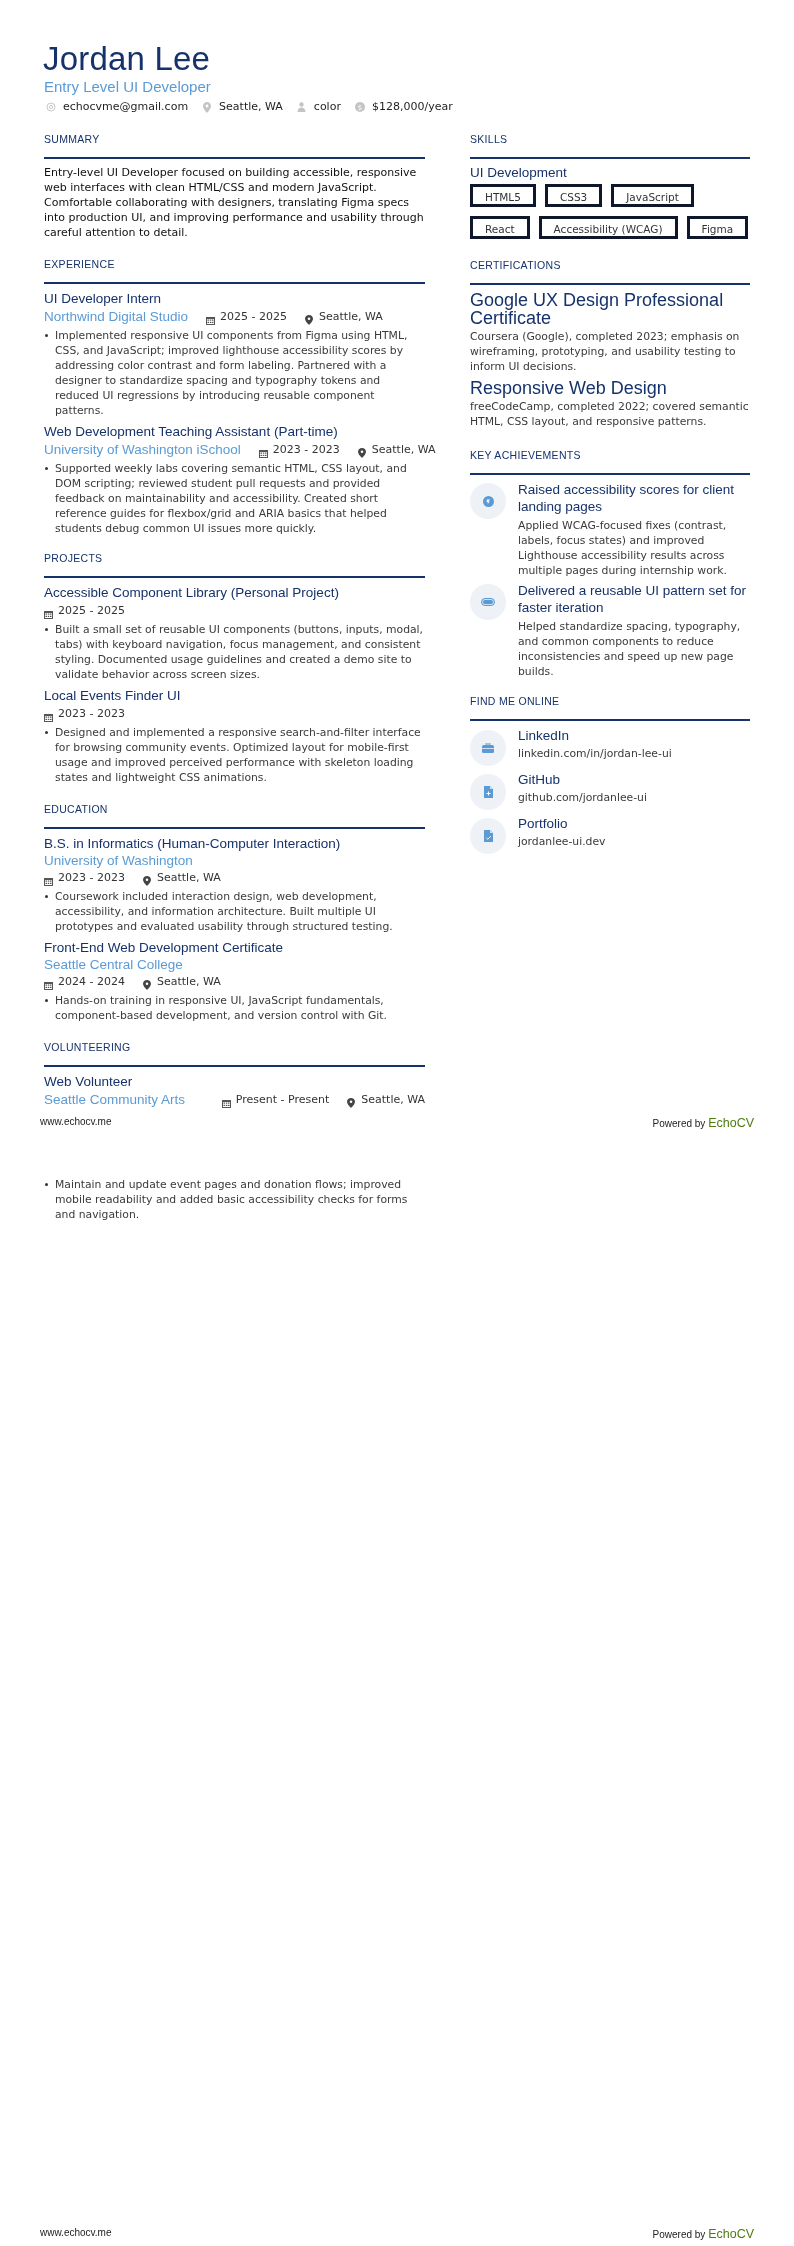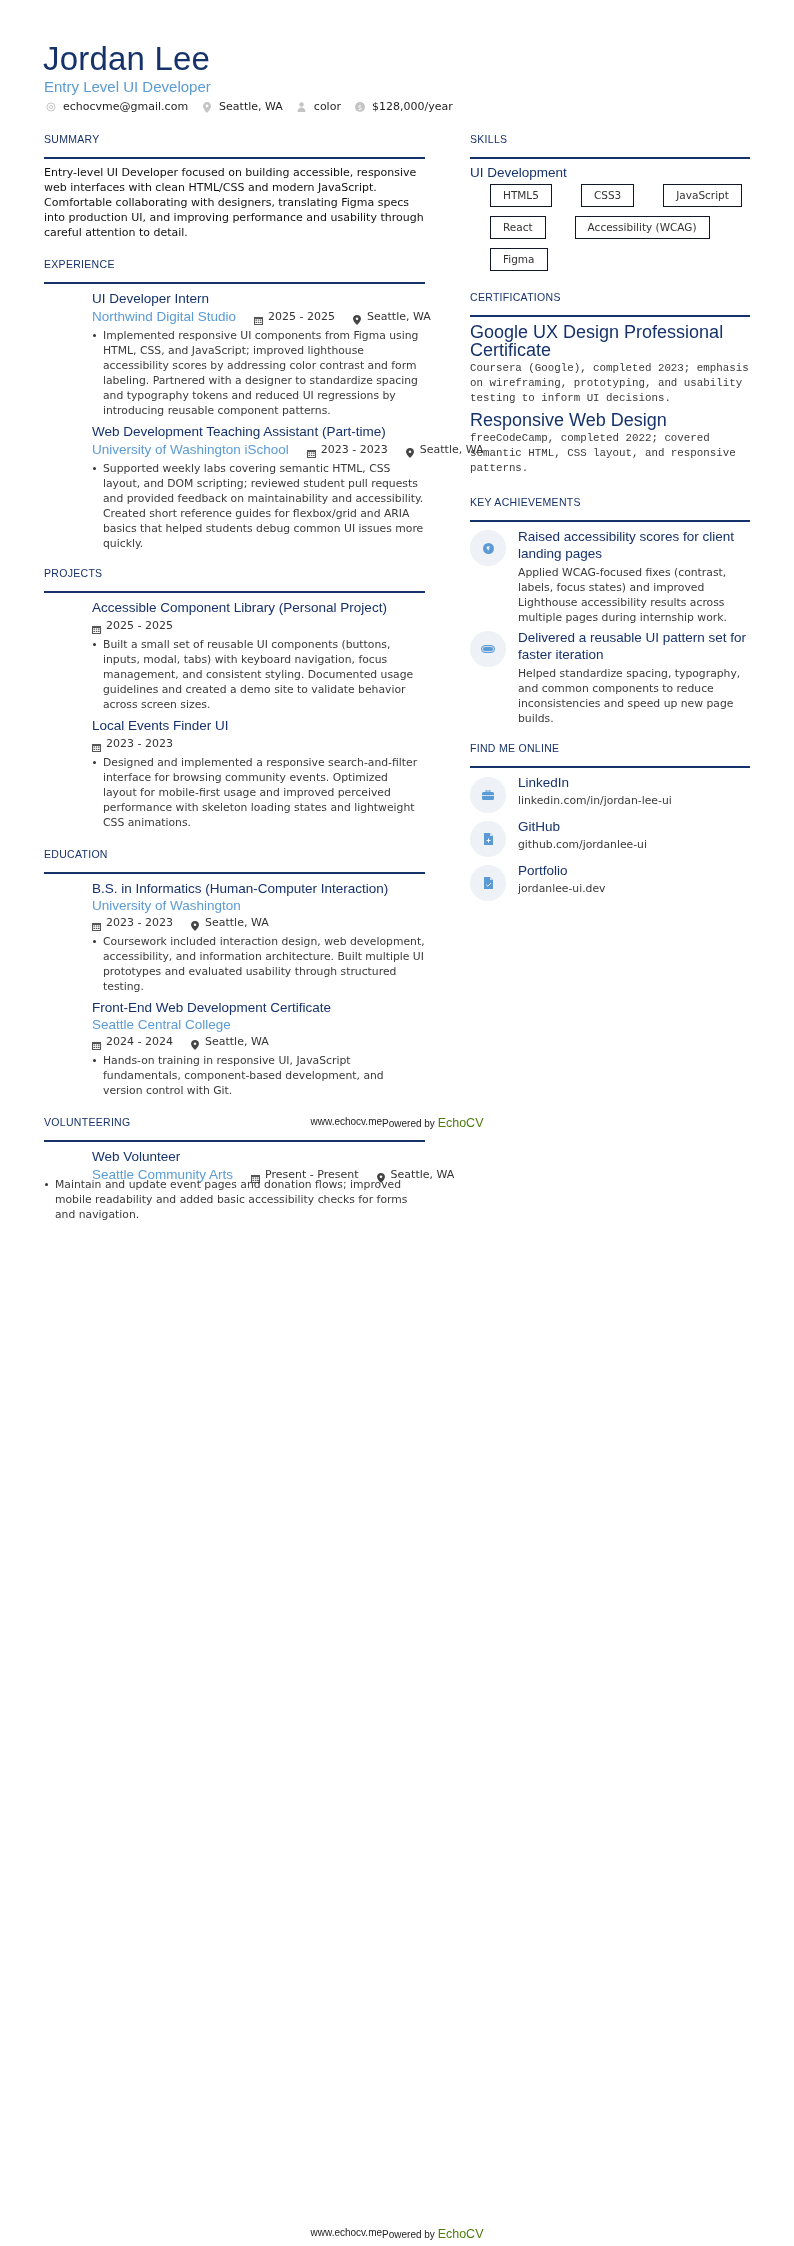--- a/index.html
+++ b/index.html
@@ -18,48 +18,48 @@
   .contact .ic { width: 10px; height: 10px; margin-right: 7px; display: inline-block; color: #c4c4c4; font-size: 10px; line-height: 10px; text-align: center; }
 
   
   .col-left { position: absolute; left: 44px; width: 381px; }
   .col-right { position: absolute; left: 470px; width: 280px; }
 
   .sec-title { font-family: "Liberation Sans", sans-serif; font-size: 10.5px; color: #16326b; letter-spacing: 0.3px; padding-bottom: 12px; border-bottom: 2px solid #16326b; margin-bottom: 6px; text-transform: uppercase; }
   .section { margin-bottom: 14px; }
 
   .para { font-size: 11px; line-height: 15px; color: #111; }
-  .entry { margin-bottom: 5px; margin-left: 48px; }
+  .entry { margin-bottom: 5px; }
   .entry-title { font-family: "Liberation Sans", sans-serif; font-size: 13.5px; color: #16326b; line-height: 18px; }
   .entry-sub-row { display: flex; align-items: center; justify-content: flex-start; line-height: 18px; }
   .entry-org { font-family: "Liberation Sans", sans-serif; font-size: 13.5px; color: #5b9bd5; margin-right: 18px; white-space: nowrap; }
   .meta { display: flex; align-items: center; font-size: 11px; color: #333; margin-right: 18px; white-space: nowrap; }
   .meta .ic { width: 9px; height: 9px; margin-right: 5px; display: inline-block; }
   .bullets { list-style: none; margin-top: 2px; }
   .bullets li { position: relative; padding-left: 11px; font-size: 10.8px; line-height: 15px; color: #3a3a3a; }
   .bullets li::before { content: ""; position: absolute; left: 1px; top: 6px; width: 3px; height: 3px; border-radius: 50%; background: #333; }
 
   
   .skill-cat { font-family: "Liberation Sans", sans-serif; font-size: 13.5px; color: #16326b; margin-bottom: 4px; }
   .tags { display: flex; flex-wrap: wrap; gap: 9px 9px; }
-  .tag { border: 1px solid #0f172a; padding: 3px 12px; font-size: 10.5px; color: #333; height: 23px; line-height: 15px; margin-left: 20px; }
+  .tag { border: 3px solid #0f172a; padding: 3px 12px; font-size: 10.5px; color: #333; height: 23px; line-height: 15px; }
 
   .cert-title { font-family: "Liberation Sans", sans-serif; font-size: 18px; color: #16326b; line-height: 18px; margin-bottom: 2px; }
-  .cert-desc { font-size: 10.8px; line-height: 15px; color: #3a3a3a; margin-bottom: 5px; font-family: Liberation Mono, monospace; }
+  .cert-desc { font-size: 10.8px; line-height: 15px; color: #3a3a3a; margin-bottom: 5px; }
 
   .online-item { display: flex; align-items: flex-start; height: 44px; }
   .circle { width: 36px; height: 36px; border-radius: 50%; background: #eef1f5; display: flex; align-items: center; justify-content: center; margin-right: 12px; margin-top: 3px; flex-shrink: 0; }
   .online-text .t { font-family: "Liberation Sans", sans-serif; font-size: 13.5px; color: #16326b; line-height: 18px; }
   .online-text .u { font-size: 10.8px; color: #3a3a3a; line-height: 18px; }
 
   .ach-item { display: flex; align-items: flex-start; margin-bottom: 4px; }
   .ach-text .t { font-family: "Liberation Sans", sans-serif; font-size: 13.5px; color: #16326b; line-height: 17px; margin-bottom: 3px; }
   .ach-text .d { font-size: 10.8px; color: #3a3a3a; line-height: 15px; }
 
-  .footer { position: absolute; left: 0; width: 794px; display: flex; justify-content: center; padding: 0 40px; font-family: "Liberation Sans", sans-serif; font-size: 10px; color: #222; }
+  .footer { position: absolute; left: 0; width: 794px; display: flex; justify-content: space-between; padding: 0 40px; font-family: "Liberation Sans", sans-serif; font-size: 10px; color: #222; }
   .footer .brand { font-size: 12.5px; color: #4d7c0f; }
 </style>
 </head>
 <body>
 
 <div class="page page1">
 
   <div class="name">Jordan Lee</div>
   <div class="title">Entry Level UI Developer</div>
 

